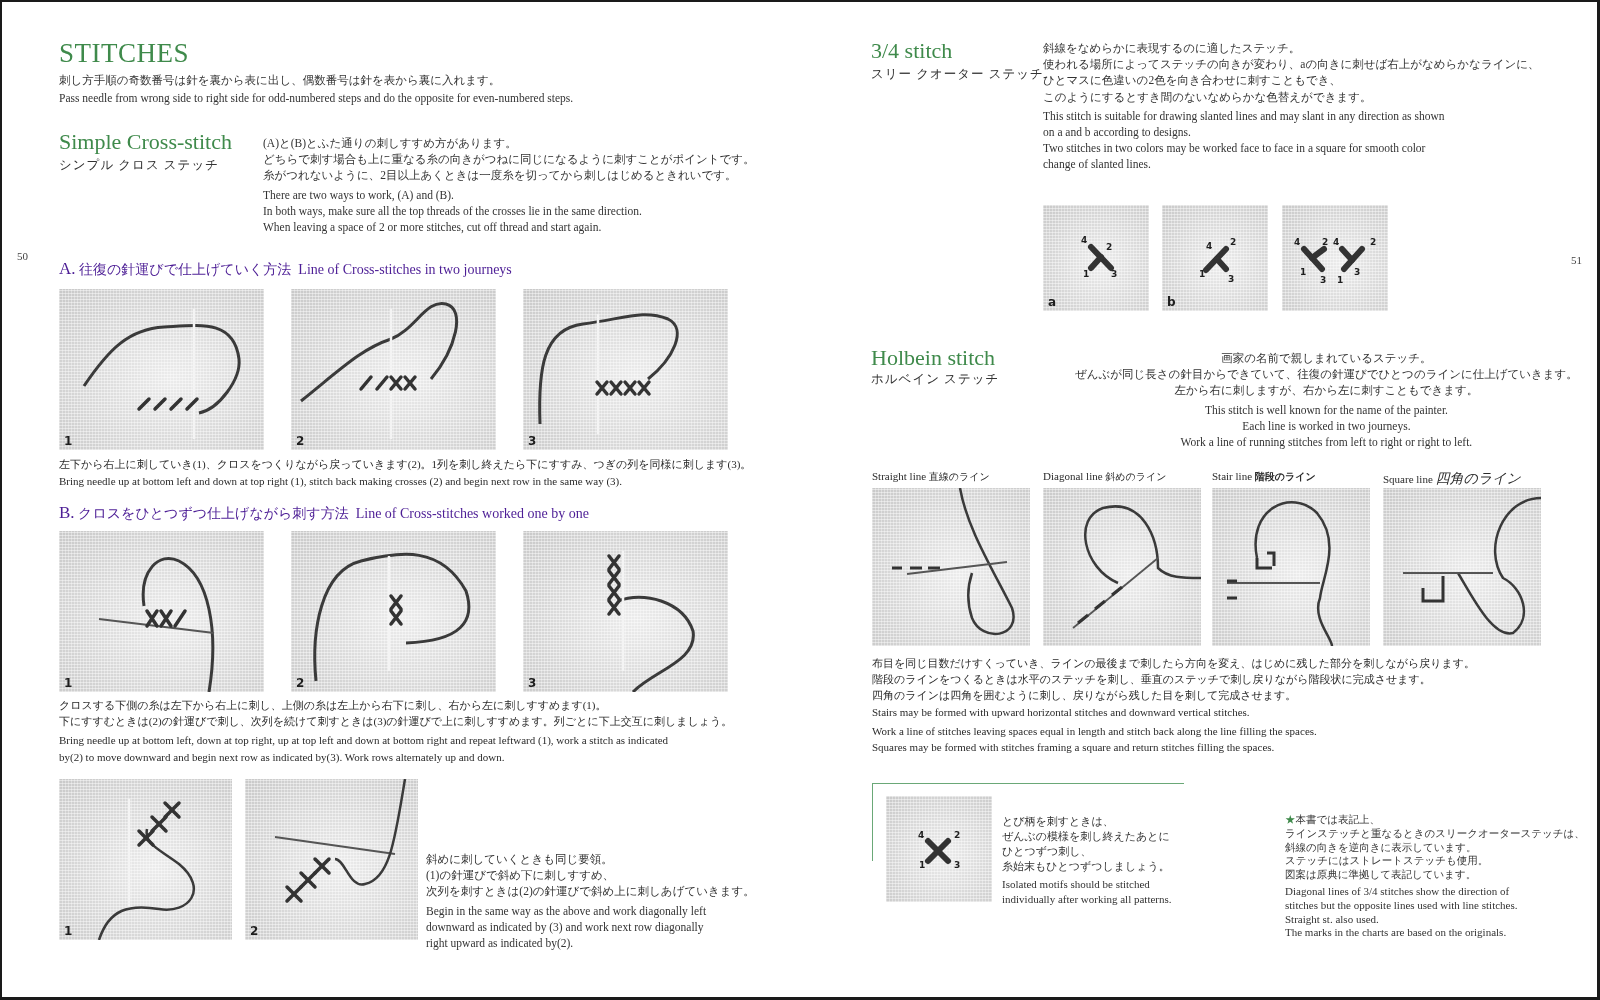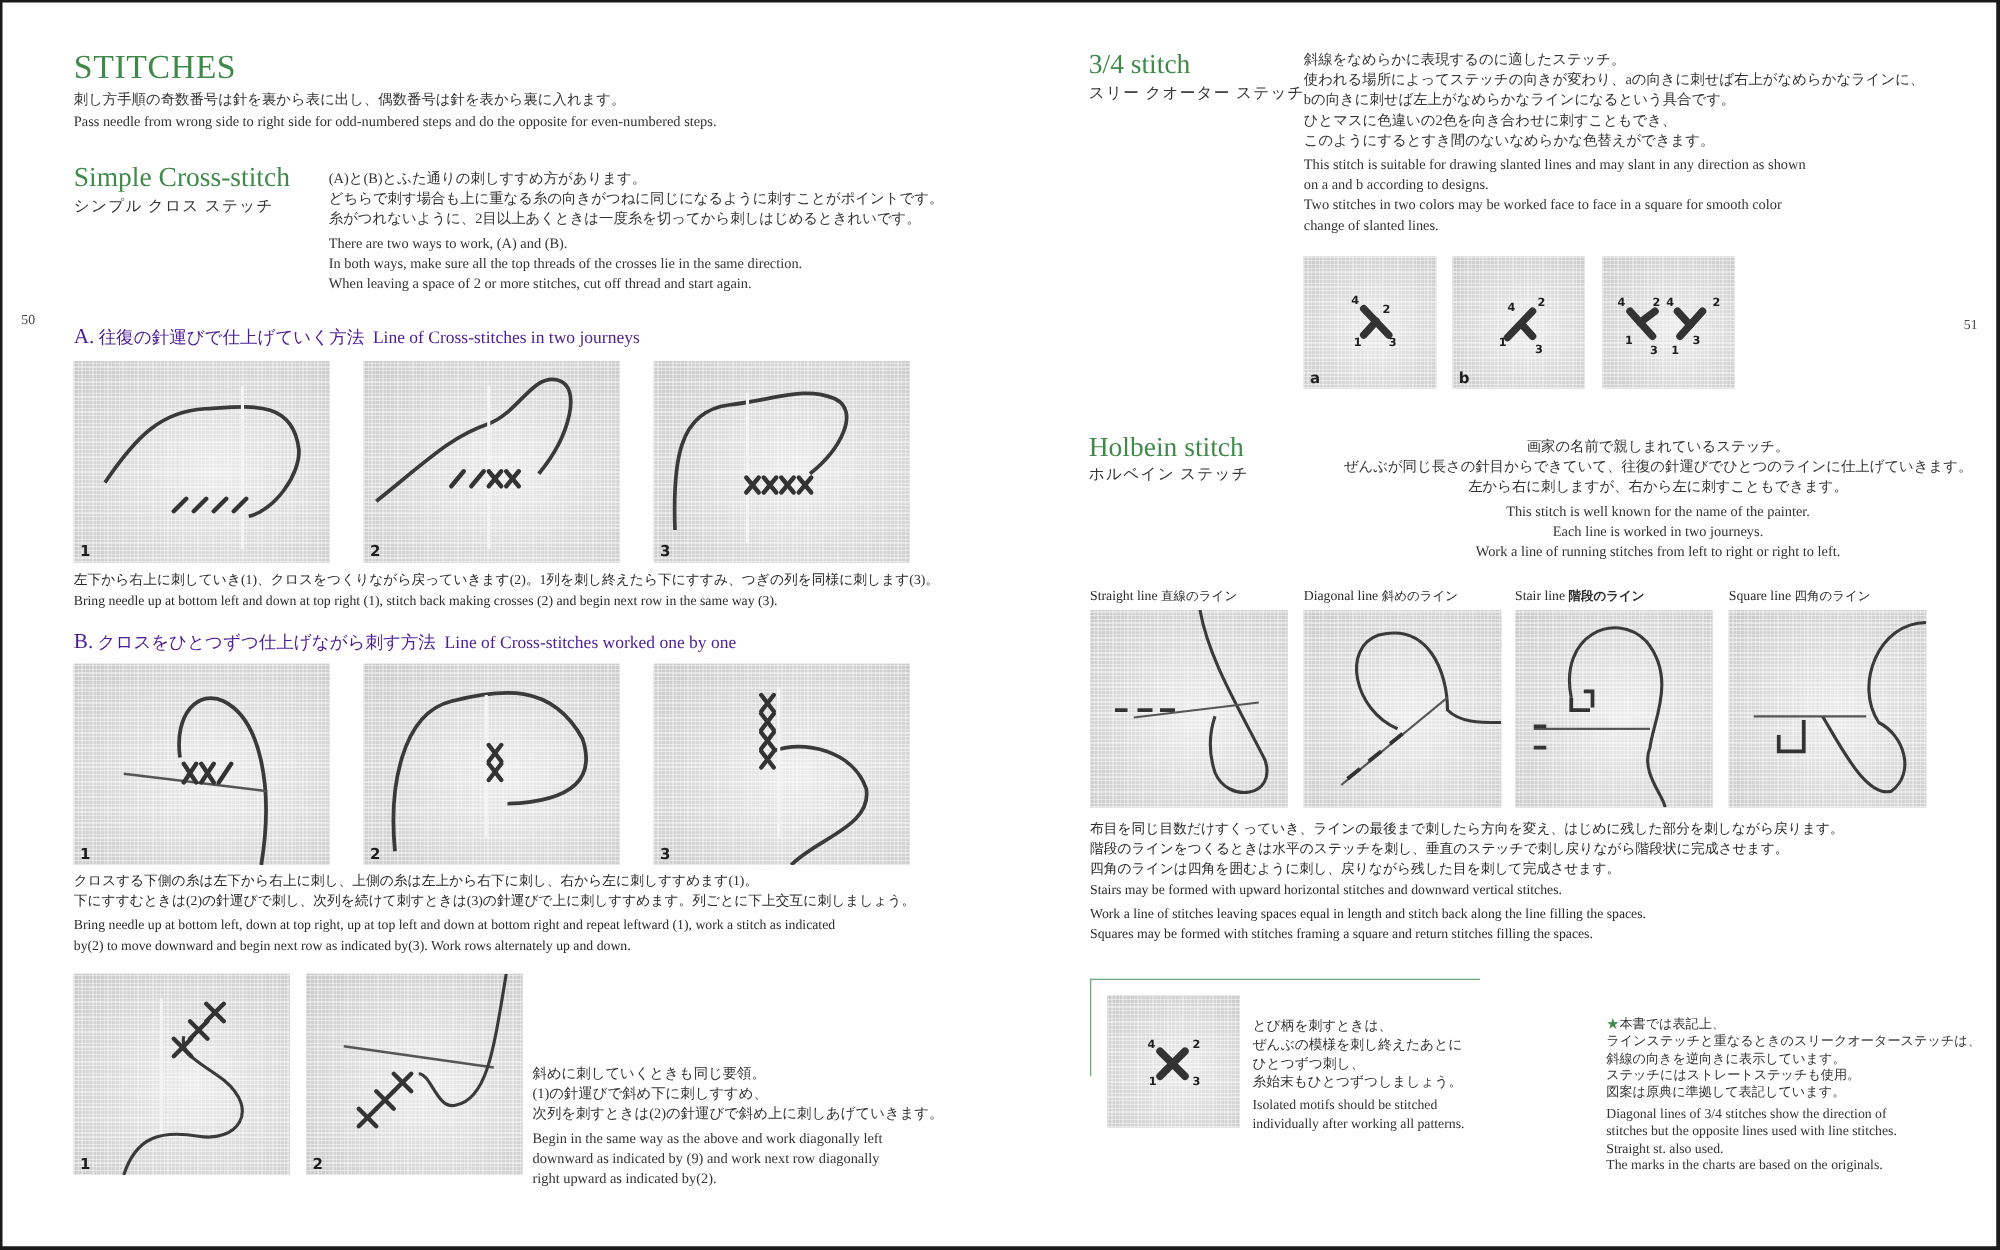--- a/index.html
+++ b/index.html
@@ -209,37 +209,36 @@
             <line x1="56" y1="108" x2="42" y2="122"></line>
         </g>
       </svg>
       <span class="num">2</span>
     </div>
     <div class="abs txt" style="left:426px; top:851px;">
       <p>斜めに刺していくときも同じ要領。</p>
       <p>(1)の針運びで斜め下に刺しすすめ、</p>
       <p>次列を刺すときは(2)の針運びで斜め上に刺しあげていきます。</p>
       <p class="gap">Begin in the same way as the above and work diagonally left</p>
-      <p>downward as indicated by (9) and work next row diagonally</p>
+      <p>downward as indicated by (3) and work next row diagonally</p>
       <p>right upward as indicated by(2).</p>
     </div>
   </div>
 </div>
 
 <div>
 
   <div class="abs pageno" style="left:1571px; top:254px;">51</div>
 
   <div>
     <h2 class="abs green h-sec" style="left:871px; top:38px;">3/4 stitch</h2>
     <div class="abs kana-title" style="left:871px; top:66px;">スリー クオーター ステッチ</div>
     <div class="abs txt" style="left:1043px; top:40px;">
       <p>斜線をなめらかに表現するのに適したステッチ。</p>
       <p>使われる場所によってステッチの向きが変わり、aの向きに刺せば右上がなめらかなラインに、</p>
-      <p>bの向きに刺せば左上がなめらかなラインになるという具合です。</p>
       <p>ひとマスに色違いの2色を向き合わせに刺すこともでき、</p>
       <p>このようにするとすき間のないなめらかな色替えができます。</p>
       <p class="gap">This stitch is suitable for drawing slanted lines and may slant in any direction as shown</p>
       <p> on a and b according to designs.</p>
       <p>Two stitches in two colors may be worked face to face in a square for smooth color</p>
       <p>change of slanted lines.</p>
     </div>
 
     <div class="photo" style="left:1043px; top:205px; width:106px; height:106px;">
       <svg viewBox="0 0 106 106">
@@ -312,21 +311,21 @@
     <div class="abs cap" style="left:1043px; top:470px;">
       <span>Diagonal line</span>
       <span style="font-size:10px;">斜めのライン</span>
     </div>
     <div class="abs cap" style="left:1212px; top:470px;">
       <span>Stair line</span>
       <span style="font-size:10px;font-weight:bold;">階段のライン</span>
     </div>
     <div class="abs cap" style="left:1383px; top:470px;">
       <span>Square line</span>
-      <span style="font-size:10px;">四角のライン</span>
+      <span style="font-size:14px;font-style:italic;">四角のライン</span>
     </div>
 
     <div class="photo" style="left:872px; top:488px; width:158px; height:158px;">
       <svg viewBox="0 0 158 158">
         <path d="M88 0 C95 40, 120 80, 140 120 C150 150, 110 155, 100 130 C95 115, 95 100, 100 85" fill="none" stroke="#3a3a3a" stroke-width="2.5"></path>
         <g stroke="#333" stroke-width="3">
           <line x1="20" y1="80" x2="30" y2="80"></line>
             <line x1="38" y1="80" x2="50" y2="80"></line>
             <line x1="56" y1="80" x2="68" y2="80"></line>
         </g>

